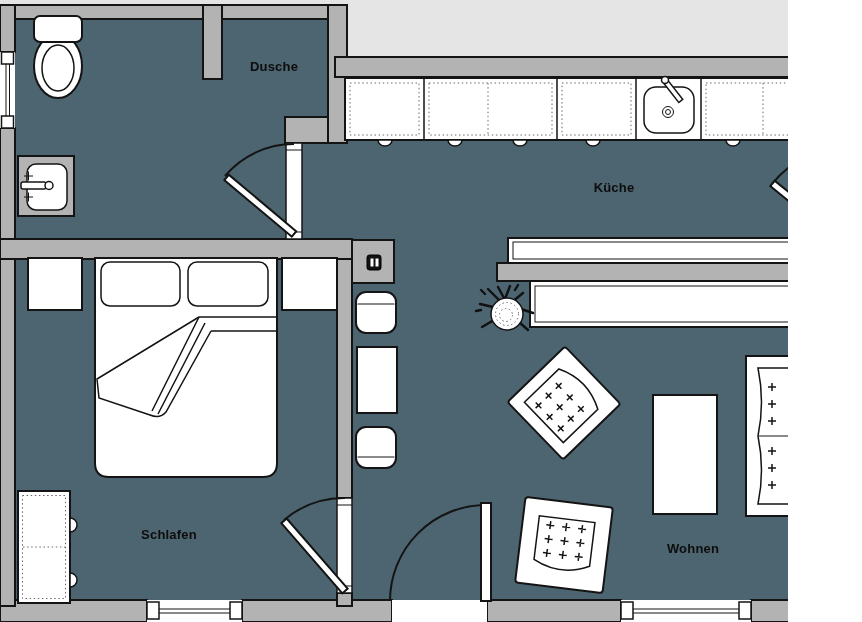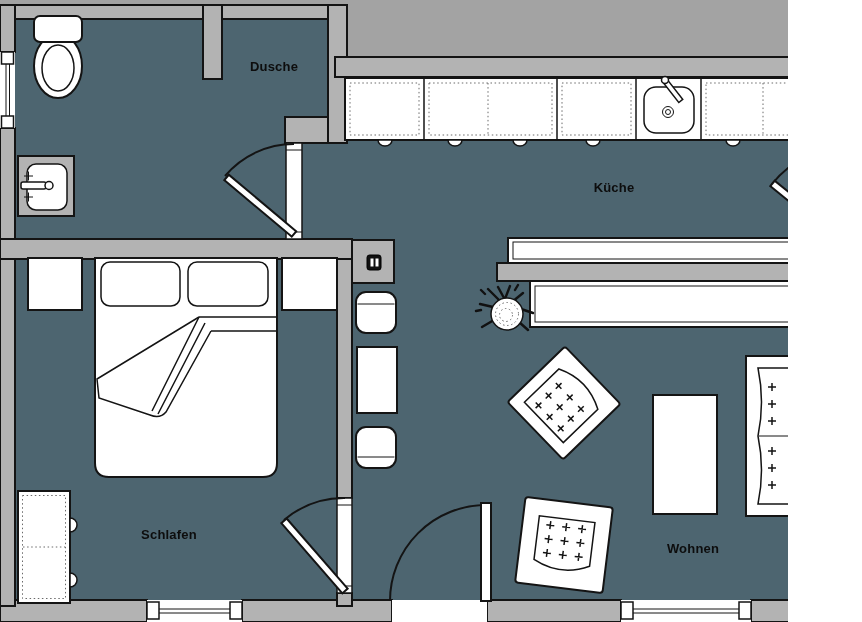--- a/index.html
+++ b/index.html
@@ -3,21 +3,21 @@
 <meta charset="utf-8">
 <style>
   :root{
     --c-floor:#4d6570;
     --c-wall:#b3b3b3;
     --c-outline:#141414;
     --c-fill:#ffffff;
     --c-label:#0d0d0d;
   }
   html,body{margin:0;padding:0;background:#fff;}
-  .stage{position:relative;width:788px;height:622px;background:#a3a3a3;overflow:hidden;
+  .stage{position:relative;width:788px;height:622px;background:#e5e5e5;overflow:hidden;
          font-family:"Liberation Sans",sans-serif;}
   svg{position:absolute;left:0;top:0;}
   .floor{fill:var(--c-floor);stroke:none;}
   .wall{fill:var(--c-wall);stroke:var(--c-outline);stroke-width:2;}
   .gap{fill:#fff;stroke:none;}
   .furn{fill:var(--c-fill);stroke:var(--c-outline);stroke-width:2;}
   .furn2{fill:var(--c-fill);stroke:var(--c-outline);stroke-width:1.5;}
   .line{fill:none;stroke:var(--c-outline);stroke-width:1.5;}
   .thin{fill:none;stroke:var(--c-outline);stroke-width:1;}
   .dots{fill:none;stroke:#6a6a6a;stroke-width:1;stroke-dasharray:1.5 2.6;}

